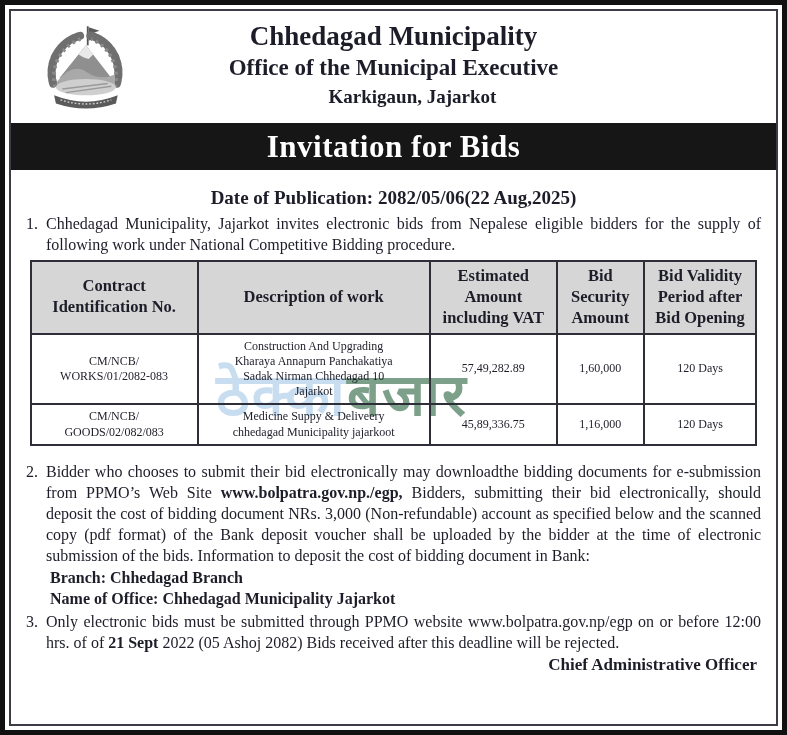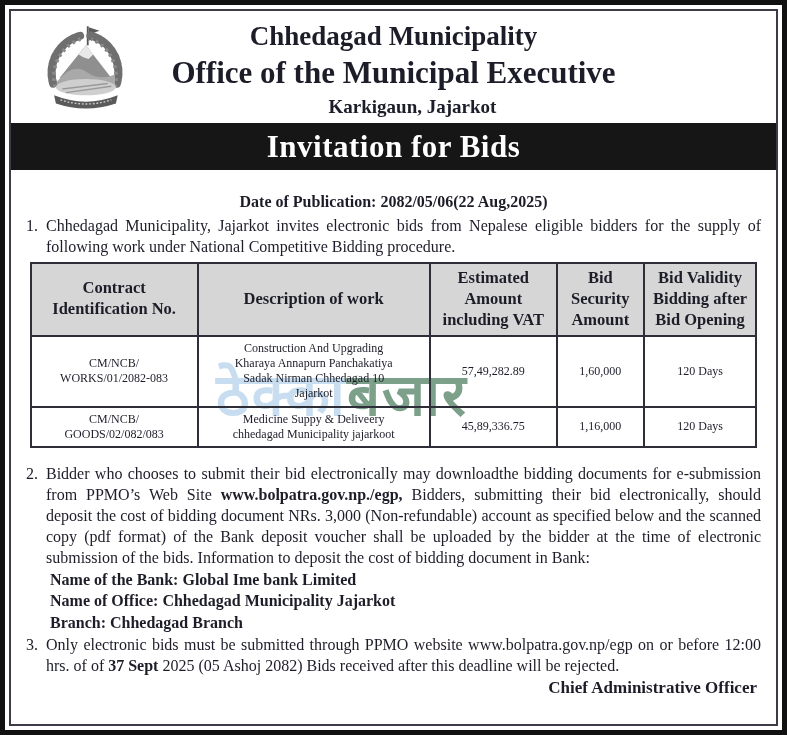--- a/index.html
+++ b/index.html
@@ -19,21 +19,21 @@
     overflow:hidden;
     display:flex; flex-direction:column;
     background:#fff;
   }
 
   
   .doc-header { position:relative; height:112px; flex:none; }
   .logo { position:absolute; left:24px; top:8px; width:100px; height:100px; }
   .titles { text-align:center; padding-top:9px; }
   .org-name    { font-size:27px; font-weight:bold; line-height:1.25; }
-  .office-name { font-size:31px; font-weight:bold; line-height:1.25; }
+  .office-name { font-size:23px; font-weight:bold; line-height:1.25; }
   .location    { font-size:19px; font-weight:bold; line-height:1.3; margin-top:2px;margin-left:38px; }
 
   
   .banner {
     flex:none; height:47px;
     background:#161616; color:#fff;
     display:flex; align-items:center; justify-content:center;
     font-size:31px; font-weight:bold;
     letter-spacing:0.5px;
   }
@@ -50,22 +50,22 @@
     font-size:58px; font-weight:bold;
     white-space:nowrap; z-index:0;
     opacity:0.55; letter-spacing:2px;
     pointer-events:none;
   }
   .wm-blue { color:#9cc4e4;margin-top:31px; }
   .wm-red  { color:#14532d; }
   .z { position:relative; z-index:1; }
 
   .date-line {
-    text-align:center; font-weight:bold; font-size:16px;
-    line-height:1.25; margin:18px 0 4px 0;
+    text-align:center; font-weight:bold; font-size:19px;
+    line-height:1.25; margin:12px 0 4px 0;
   }
 
   .item { display:flex; margin-top:2px; }
   .item .num { flex:none; width:20px; }
   .item .txt { flex:1; text-align:justify; }
   .bold { font-weight:bold; }
 
   
   table.bids {
     width:99%; margin:4px auto 16px auto;
@@ -163,21 +163,21 @@
             <th>Contract
 Identification No.</th>
             <th>Description of work</th>
             <th>Estimated
 Amount
 including VAT</th>
             <th>Bid
 Security
 Amount</th>
             <th>Bid Validity
-Bidding after
+Period after
 Bid Opening</th>
           </tr>
         </thead>
         <tbody>
           <tr>
             <td>CM/NCB/
 WORKS/01/2082-083</td>
             <td>Construction And Upgrading
 Kharaya Annapurn Panchakatiya
 Sadak Nirman Chhedagad 10
@@ -197,27 +197,26 @@
           </tr>
         </tbody>
       </table>
 
       <div class="item z">
         <span class="num">2.</span>
         <span class="txt"><span>Bidder who chooses to submit their bid electronically may downloadthe bidding documents for e-submission from PPMO’s Web Site </span><span class="bold">www.bolpatra.gov.np./egp,</span><span> Bidders, submitting their bid electronically, should deposit the cost of bidding document NRs. 3,000 (Non-refundable) account as specified below and the scanned copy (pdf format) of the Bank deposit voucher shall be uploaded by the bidder at the time of electronic submission of the bids. Information to deposit the cost of bidding document in Bank:</span></span>
       </div>
 
       <div class="bank z">
-        <div>Name of the Bank: Global Ime bank Limited</div>
+        <div>Branch: Chhedagad Branch</div>
         <div>Name of Office: Chhedagad Municipality Jajarkot</div>
-        <div>Branch: Chhedagad Branch</div>
       </div>
 
       <div class="item z">
         <span class="num">3.</span>
-        <span class="txt"><span>Only electronic bids must be submitted through PPMO website www.bolpatra.gov.np/egp on or before 12:00 hrs. of of </span><span class="bold">37 Sept</span><span> 2025 (05 Ashoj 2082) Bids received after this deadline will be rejected.</span></span>
+        <span class="txt"><span>Only electronic bids must be submitted through PPMO website www.bolpatra.gov.np/egp on or before 12:00 hrs. of of </span><span class="bold">21 Sept</span><span> 2022 (05 Ashoj 2082) Bids received after this deadline will be rejected.</span></span>
       </div>
 
       <div class="signature z">Chief Administrative Officer</div>
 
     </div>
   </div>
 </div>
 
 </body></html>

